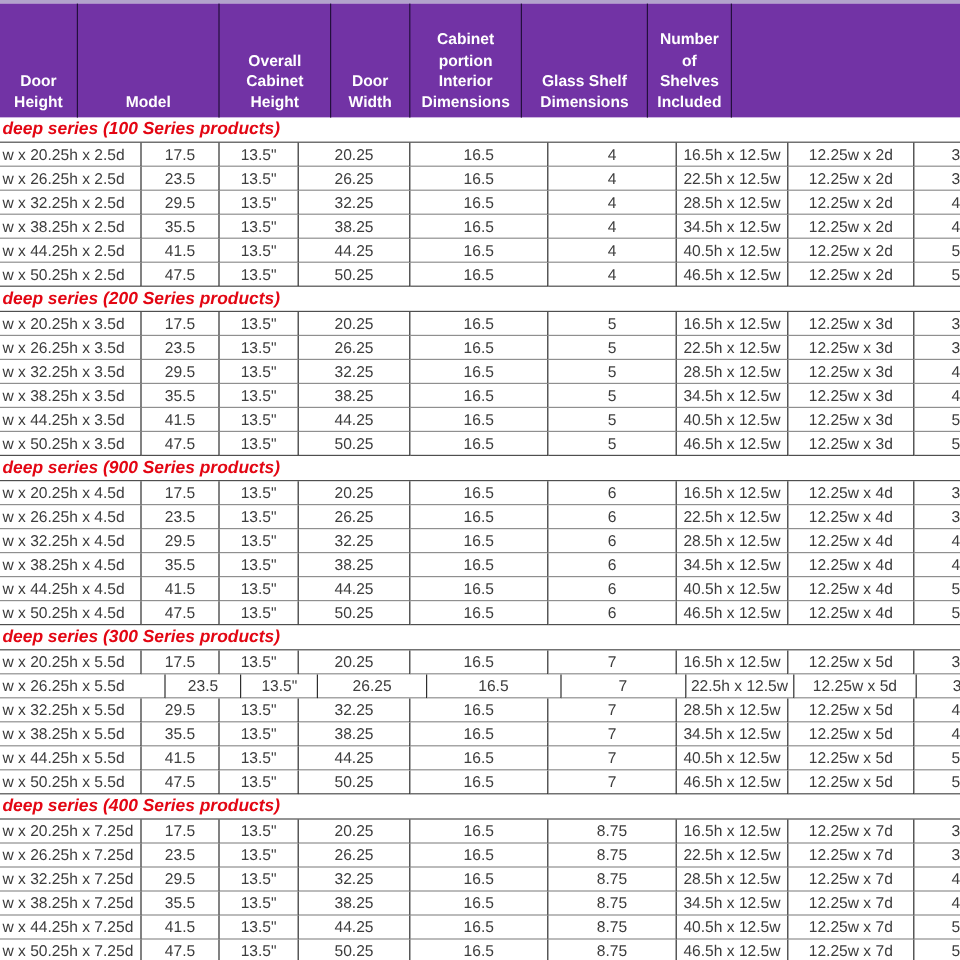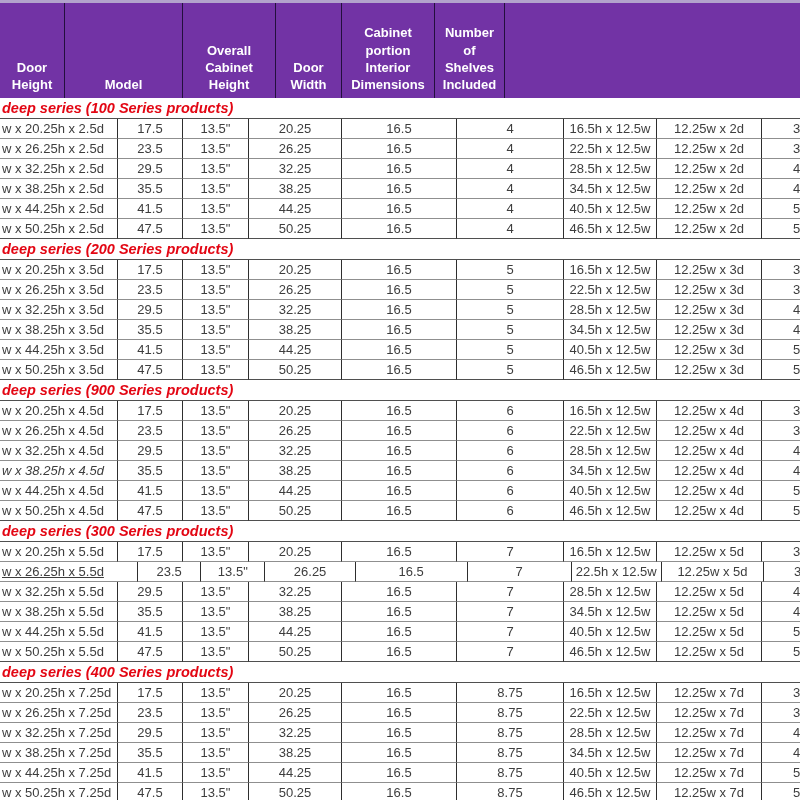--- a/index.html
+++ b/index.html
@@ -35,20 +35,21 @@
 <body>
 
 <div class="screen">
   <div class="top-strip"></div>
   <div class="header-row" id="header-row">
       <div class="header-cell col-1" style="width: 65px;">Door Height</div>
       <div class="header-cell col-0" style="width: 118px;">Model</div>
       <div class="header-cell col-3" style="width: 93px;">Overall Cabinet Height</div>
       <div class="header-cell col-2" style="width: 66px;">Door Width</div>
       <div class="header-cell col-6" style="width: 93px;">Cabinet portion Interior Dimensions</div>
+      <div class="header-cell col-7" style="width: 105px;">Glass Shelf Dimensions</div>
       <div class="header-cell col-8" style="width: 70px;">Number of Shelves Included</div>
     </div>
   <div id="table-body">
       <div class="section-label-row">deep series (100 Series products)</div>
       <div class="rows-block">
         <div class="data-row">
           <div class="cell col-0" style="width: 118px;">w x 20.25h x 2.5d</div>
           <div class="cell col-1" style="width: 65px;">17.5</div>
           <div class="cell col-2" style="width: 66px;">13.5"</div>
           <div class="cell col-3" style="width: 93px;">20.25</div>
@@ -212,21 +213,21 @@
           <div class="cell col-1" style="width: 65px;">29.5</div>
           <div class="cell col-2" style="width: 66px;">13.5"</div>
           <div class="cell col-3" style="width: 93px;">32.25</div>
           <div class="cell col-4" style="width: 115px;">16.5</div>
           <div class="cell col-5" style="width: 107px;">6</div>
           <div class="cell col-6" style="width: 93px;">28.5h x 12.5w</div>
           <div class="cell col-7" style="width: 105px;">12.25w x 4d</div>
           <div class="cell col-8" style="width: 70px;">4</div>
         </div>
         <div class="data-row">
-          <div class="cell col-0" style="width: 118px; font-style: italic;">w x 38.25h x 4.5d</div>
+          <div class="cell col-0" style="width: 118px;">w x 38.25h x 4.5d</div>
           <div class="cell col-1" style="width: 65px;">35.5</div>
           <div class="cell col-2" style="width: 66px;">13.5"</div>
           <div class="cell col-3" style="width: 93px;">38.25</div>
           <div class="cell col-4" style="width: 115px;">16.5</div>
           <div class="cell col-5" style="width: 107px;">6</div>
           <div class="cell col-6" style="width: 93px;">34.5h x 12.5w</div>
           <div class="cell col-7" style="width: 105px;">12.25w x 4d</div>
           <div class="cell col-8" style="width: 70px;">4</div>
         </div>
         <div class="data-row">
@@ -259,21 +260,21 @@
           <div class="cell col-1" style="width: 65px;">17.5</div>
           <div class="cell col-2" style="width: 66px;">13.5"</div>
           <div class="cell col-3" style="width: 93px;">20.25</div>
           <div class="cell col-4" style="width: 115px;">16.5</div>
           <div class="cell col-5" style="width: 107px;">7</div>
           <div class="cell col-6" style="width: 93px;">16.5h x 12.5w</div>
           <div class="cell col-7" style="width: 105px;">12.25w x 5d</div>
           <div class="cell col-8" style="width: 70px;">3</div>
         </div>
         <div class="data-row">
-          <div class="cell col-0" style="width: 142px; text-decoration: underline;">w x 26.25h x 5.5d</div>
+          <div class="cell col-0" style="width: 142px;">w x 26.25h x 5.5d</div>
           <div class="cell col-1" style="width: 65px;">23.5</div>
           <div class="cell col-2" style="width: 66px;">13.5"</div>
           <div class="cell col-3" style="width: 93px;">26.25</div>
           <div class="cell col-4" style="width: 115px;">16.5</div>
           <div class="cell col-5" style="width: 107px;">7</div>
           <div class="cell col-6" style="width: 93px;">22.5h x 12.5w</div>
           <div class="cell col-7" style="width: 105px;">12.25w x 5d</div>
           <div class="cell col-8" style="width: 70px;">3</div>
         </div>
         <div class="data-row">

